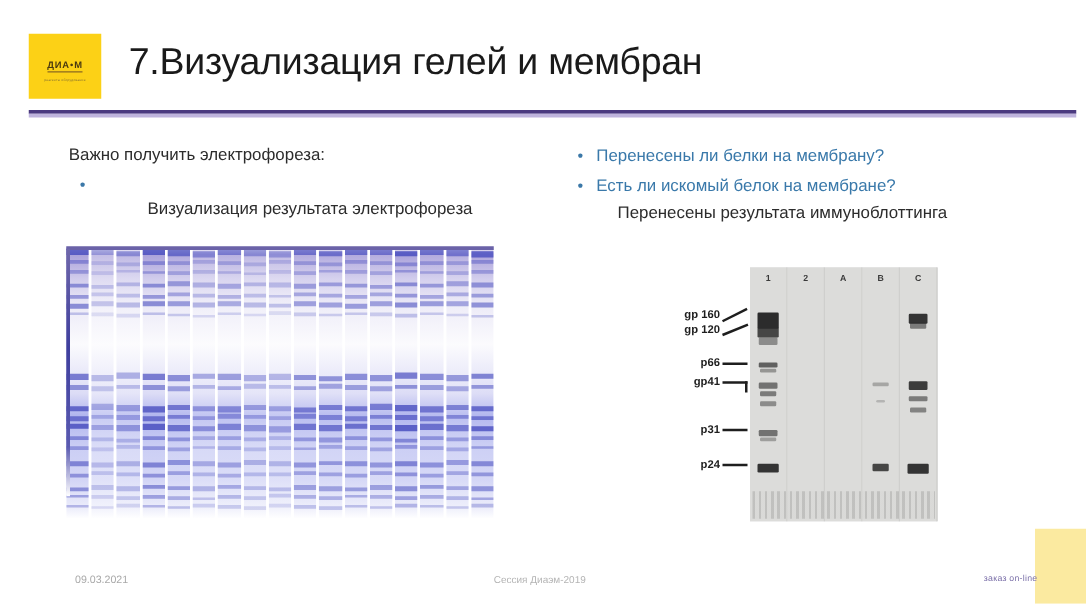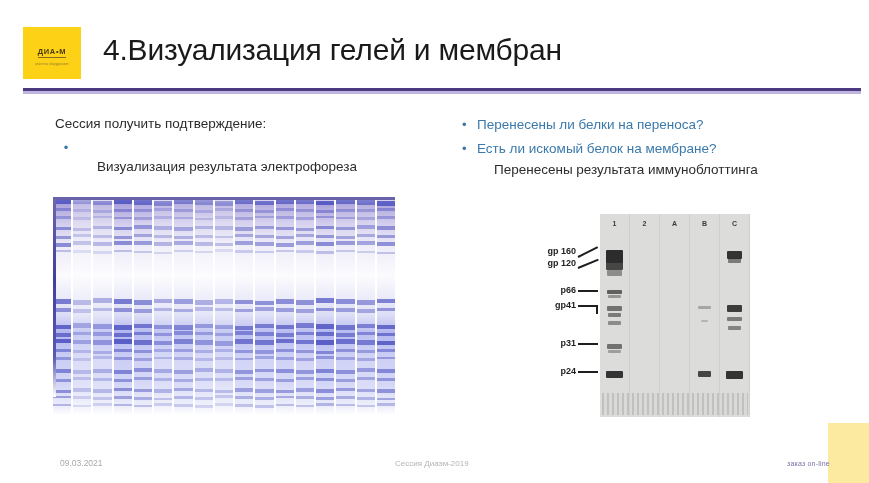--- a/index.html
+++ b/index.html
@@ -64,21 +64,21 @@
   .bullet-dot {
     width: 22px; flex: 0 0 22px;
     color: #3b78a8; font-size: 13px; line-height: 1.5;
     text-align: center;
   }
   .bullet-head {
     font-size: 13.5px; color: #3a79aa; line-height: 1.5;
   }
   .sub-line {
     font-size: 13.5px; color: #2c2c2c; line-height: 1.5;
-    margin-left: 42px;
+    margin-left: 63px;
   }
 
   
   #right-col { position: absolute; left: 462px; top: 111px; width: 400px; }
   #right-col .bullet-dot { width: 15px; flex: 0 0 15px; text-align: left; }
   #right-col .sub-line { margin-left: 32px; }
 
   
   #gel-wrap {
     position: absolute; left: 53px; top: 197px;
@@ -201,38 +201,38 @@
 </head>
 <body>
 
 <div id="slide">
 
   <div id="logo-box">
     <span id="logo-text">ДИА•М</span>
   </div>
   <div id="logo-sub">реагенты оборудование</div>
 
-  <div id="page-title">4.Визуализация гелей и мембран</div>
+  <div id="page-title">7.Визуализация гелей и мембран</div>
 
   <div id="divider"></div>
   <div id="divider-shadow"></div>
 
   <div id="left-col">
-    <div id="left-lead">Сессия получить подтверждение:</div>
+    <div id="left-lead">Важно получить электрофореза:</div>
 
     <div class="bullet-row">
       <span class="bullet-dot">•</span>
     </div>
     <div class="sub-line">Визуализация результата электрофореза</div>
   </div>
 
   <div id="right-col">
     <div class="bullet-row">
       <span class="bullet-dot">•</span>
-      <span class="bullet-head">Перенесены ли белки на переноса?</span>
+      <span class="bullet-head">Перенесены ли белки на мембрану?</span>
     </div>
 
     <div class="bullet-row">
       <span class="bullet-dot">•</span>
       <span class="bullet-head">Есть ли искомый белок на мембране?</span>
     </div>
     <div class="sub-line">Перенесены результата иммуноблоттинга</div>
   </div>
 
   <div id="gel-wrap">

